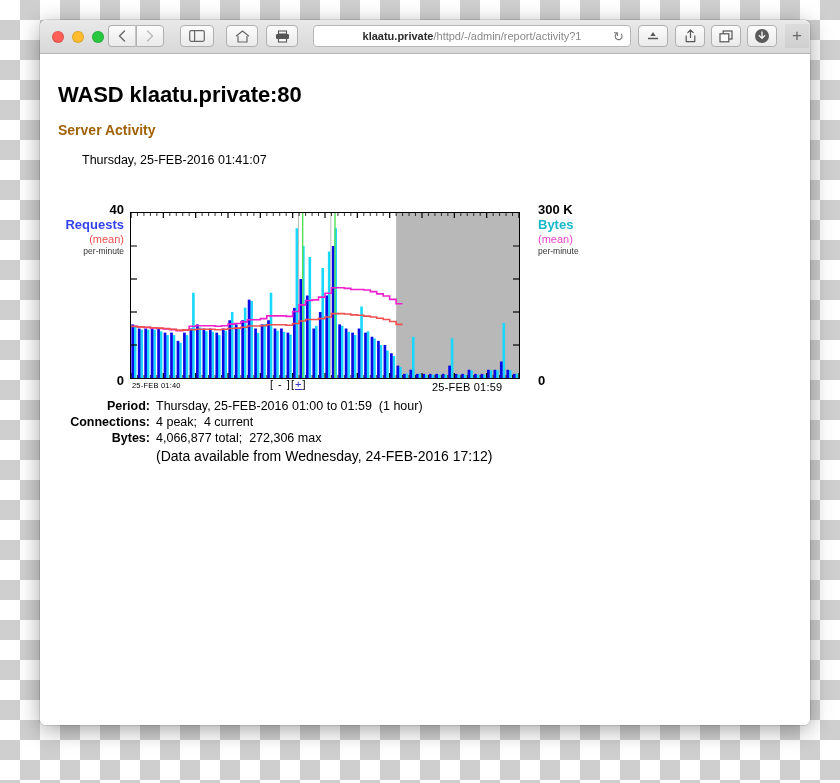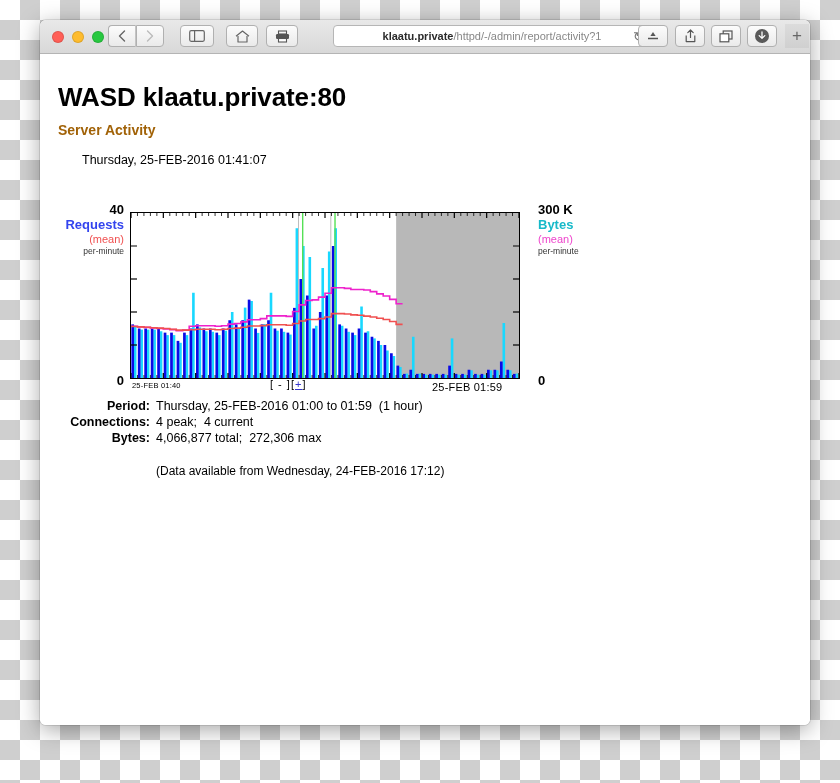--- a/index.html
+++ b/index.html
@@ -75,21 +75,20 @@
     left: 273px; top: 5px;
     width: 318px; height: 22px;
     background: #ffffff;
     border: 1px solid #b6b6b6;
     border-radius: 4px;
     box-sizing: border-box;
     display: flex;
     align-items: center;
     justify-content: center;
     overflow: hidden;
-    margin-left: 20px;
   }
   #addr-text {
     font-size: 11px;
     color: #888;
     white-space: nowrap;
   }
   #addr-text b { color: #2b2b2b; font-weight: bold; }
   #reload-icon {
     position: absolute;
     right: 6px; top: 3px;
@@ -118,21 +117,21 @@
   
   #page {
     position: relative;
     height: 672px;
     background: #fff;
     overflow: hidden;
   }
   #h1 {
     position: absolute;
     left: 18px; top: 28px;
-    font-size: 26px;
+    font-size: 22px;
     font-weight: bold;
     color: #000;
     letter-spacing: -0.1px;
   }
   #h2 {
     position: absolute;
     left: 18px; top: 68px;
     font-size: 14px;
     font-weight: bold;
     color: #a16207;
@@ -187,21 +186,21 @@
   #summary {
     position: absolute;
     left: 18px; top: 345px;
     font-size: 12.5px;
     color: #000;
   }
   #summary table { border-collapse: collapse; }
   #summary td { padding: 0 0 2px 0; vertical-align: top; white-space: pre; }
   #summary td.k { text-align: right; font-weight: bold; padding-right: 6px; width: 92px; }
   #summary td.v { text-align: left; }
-  #note { font-size: 12px; color: #000; padding-top: 1px; margin-top: 16px; }
+  #note { font-size: 14px; color: #000; padding-top: 1px; }
 </style>
 </head>
 <body>
 
 <div id="backdrop"></div>
 
 <div id="window">
 
   <div id="toolbar">
     <div class="traffic tl-red"></div>

